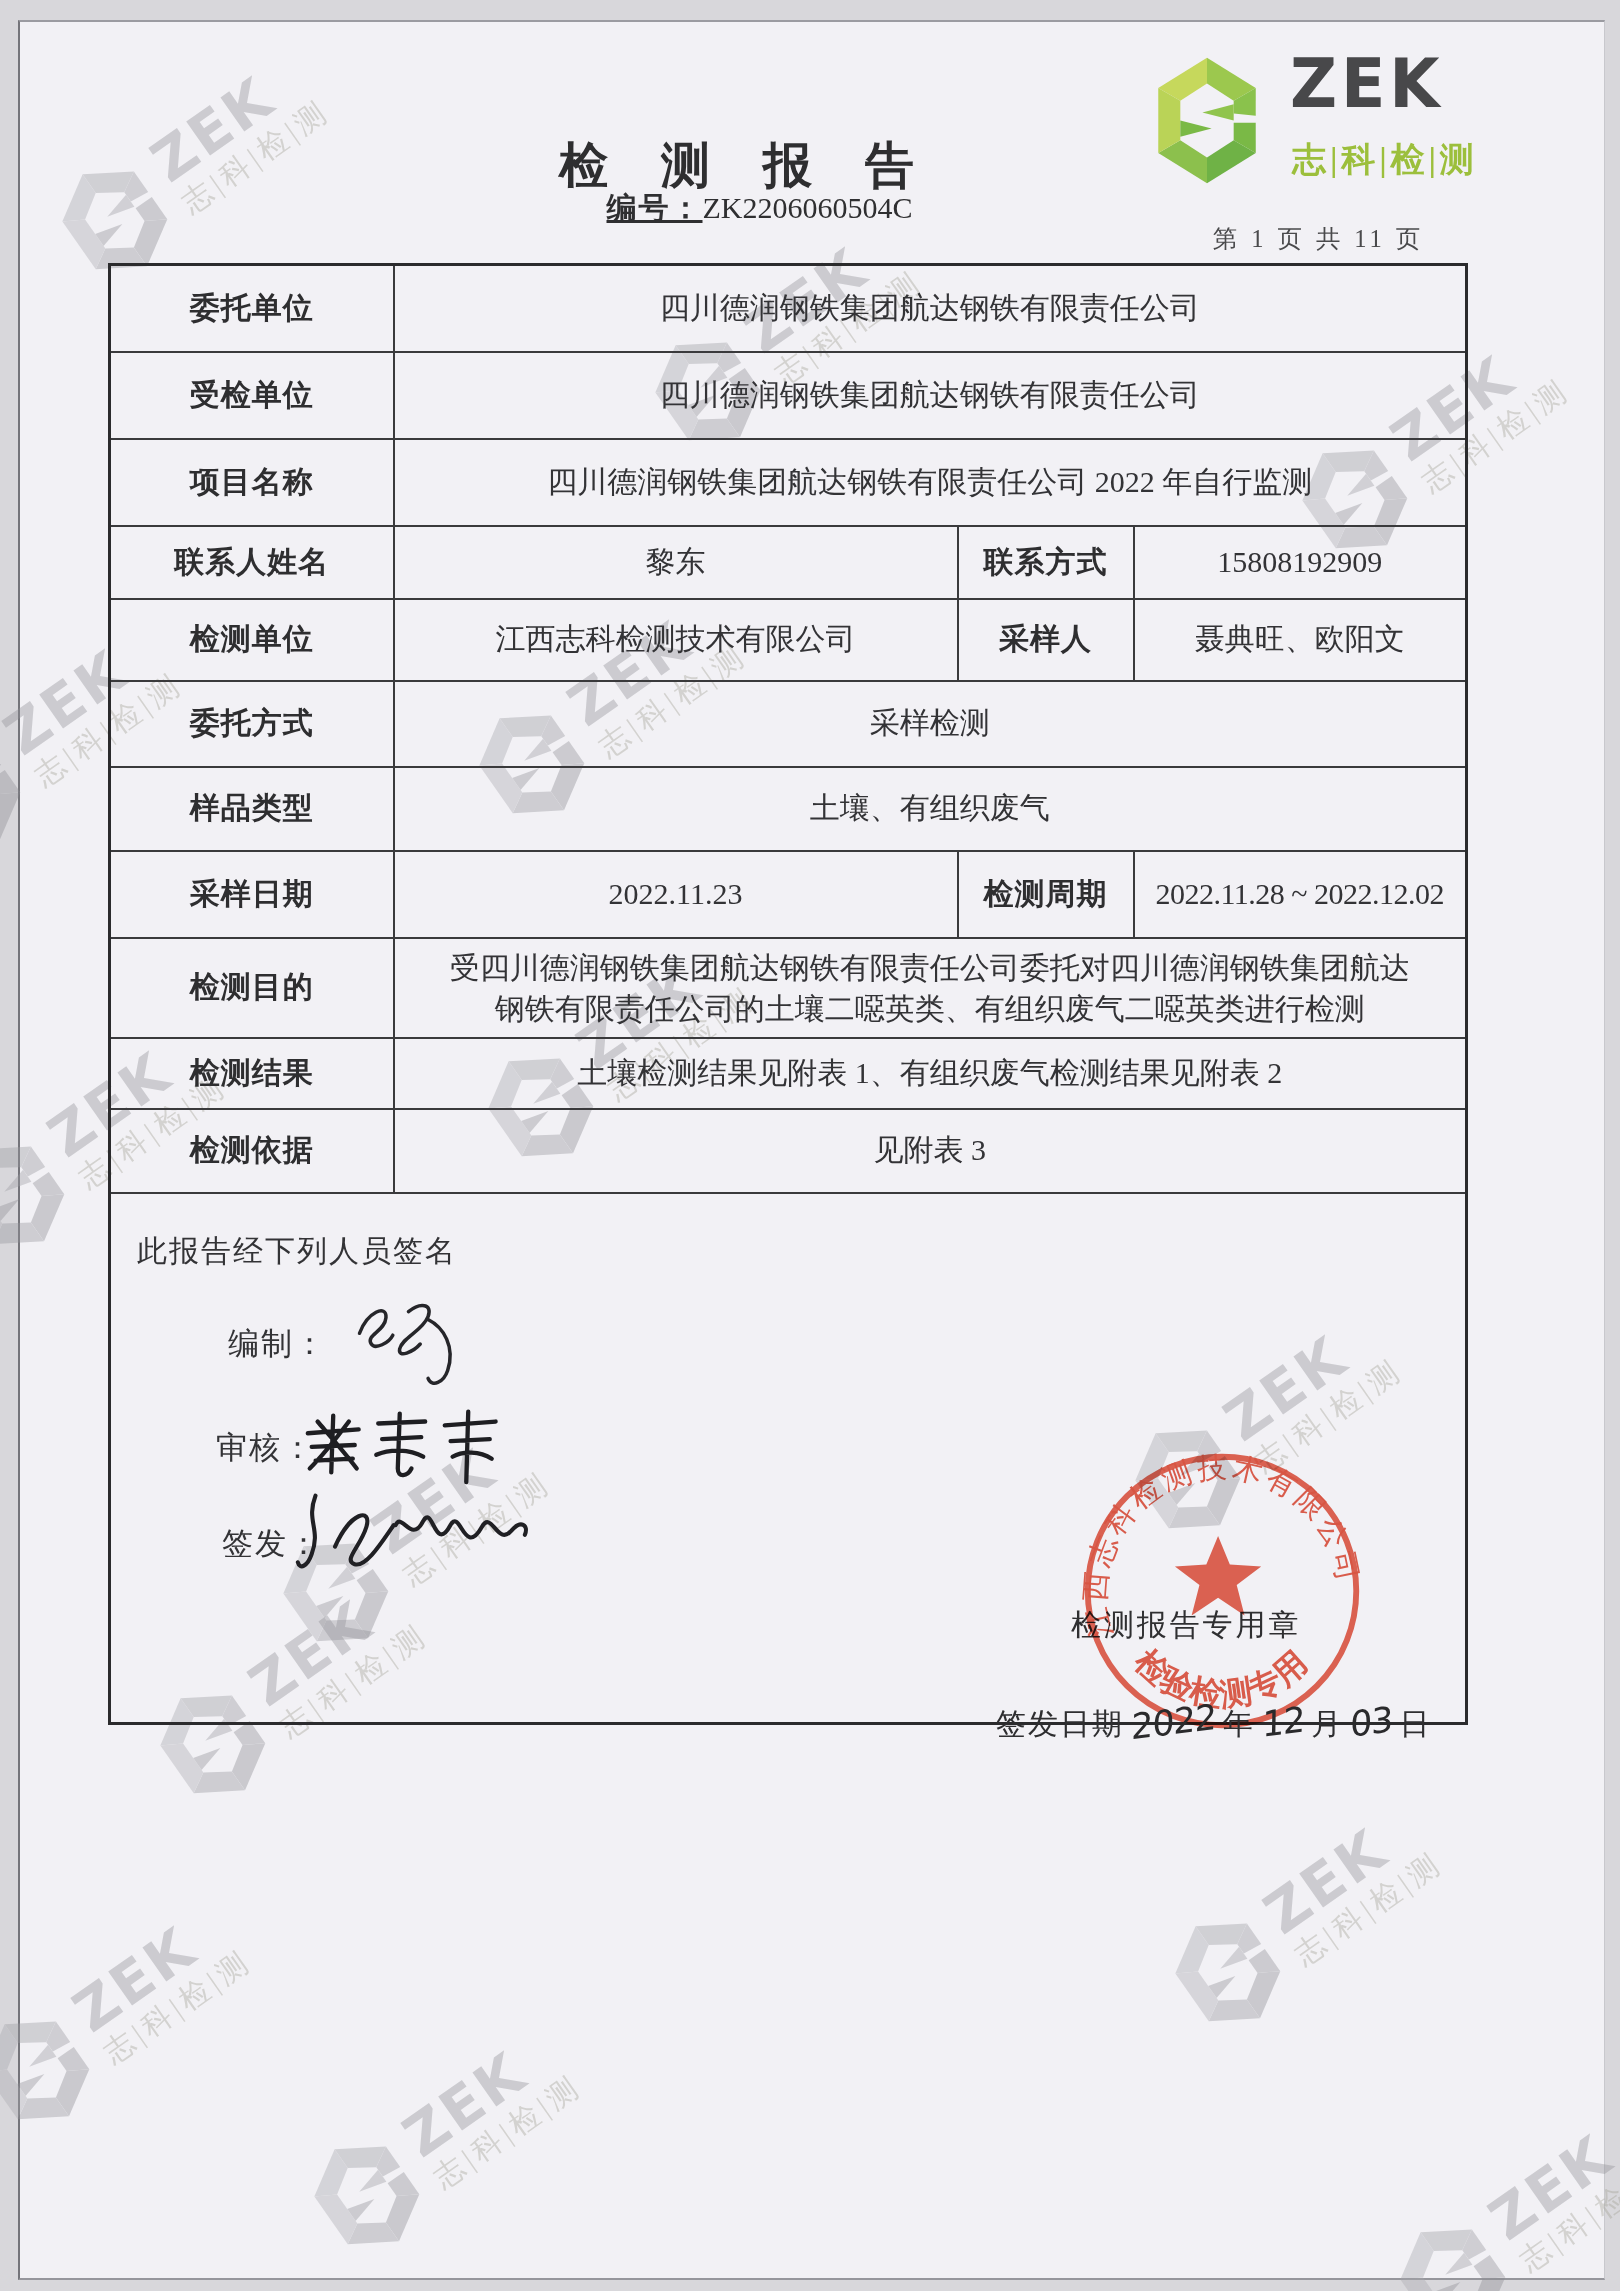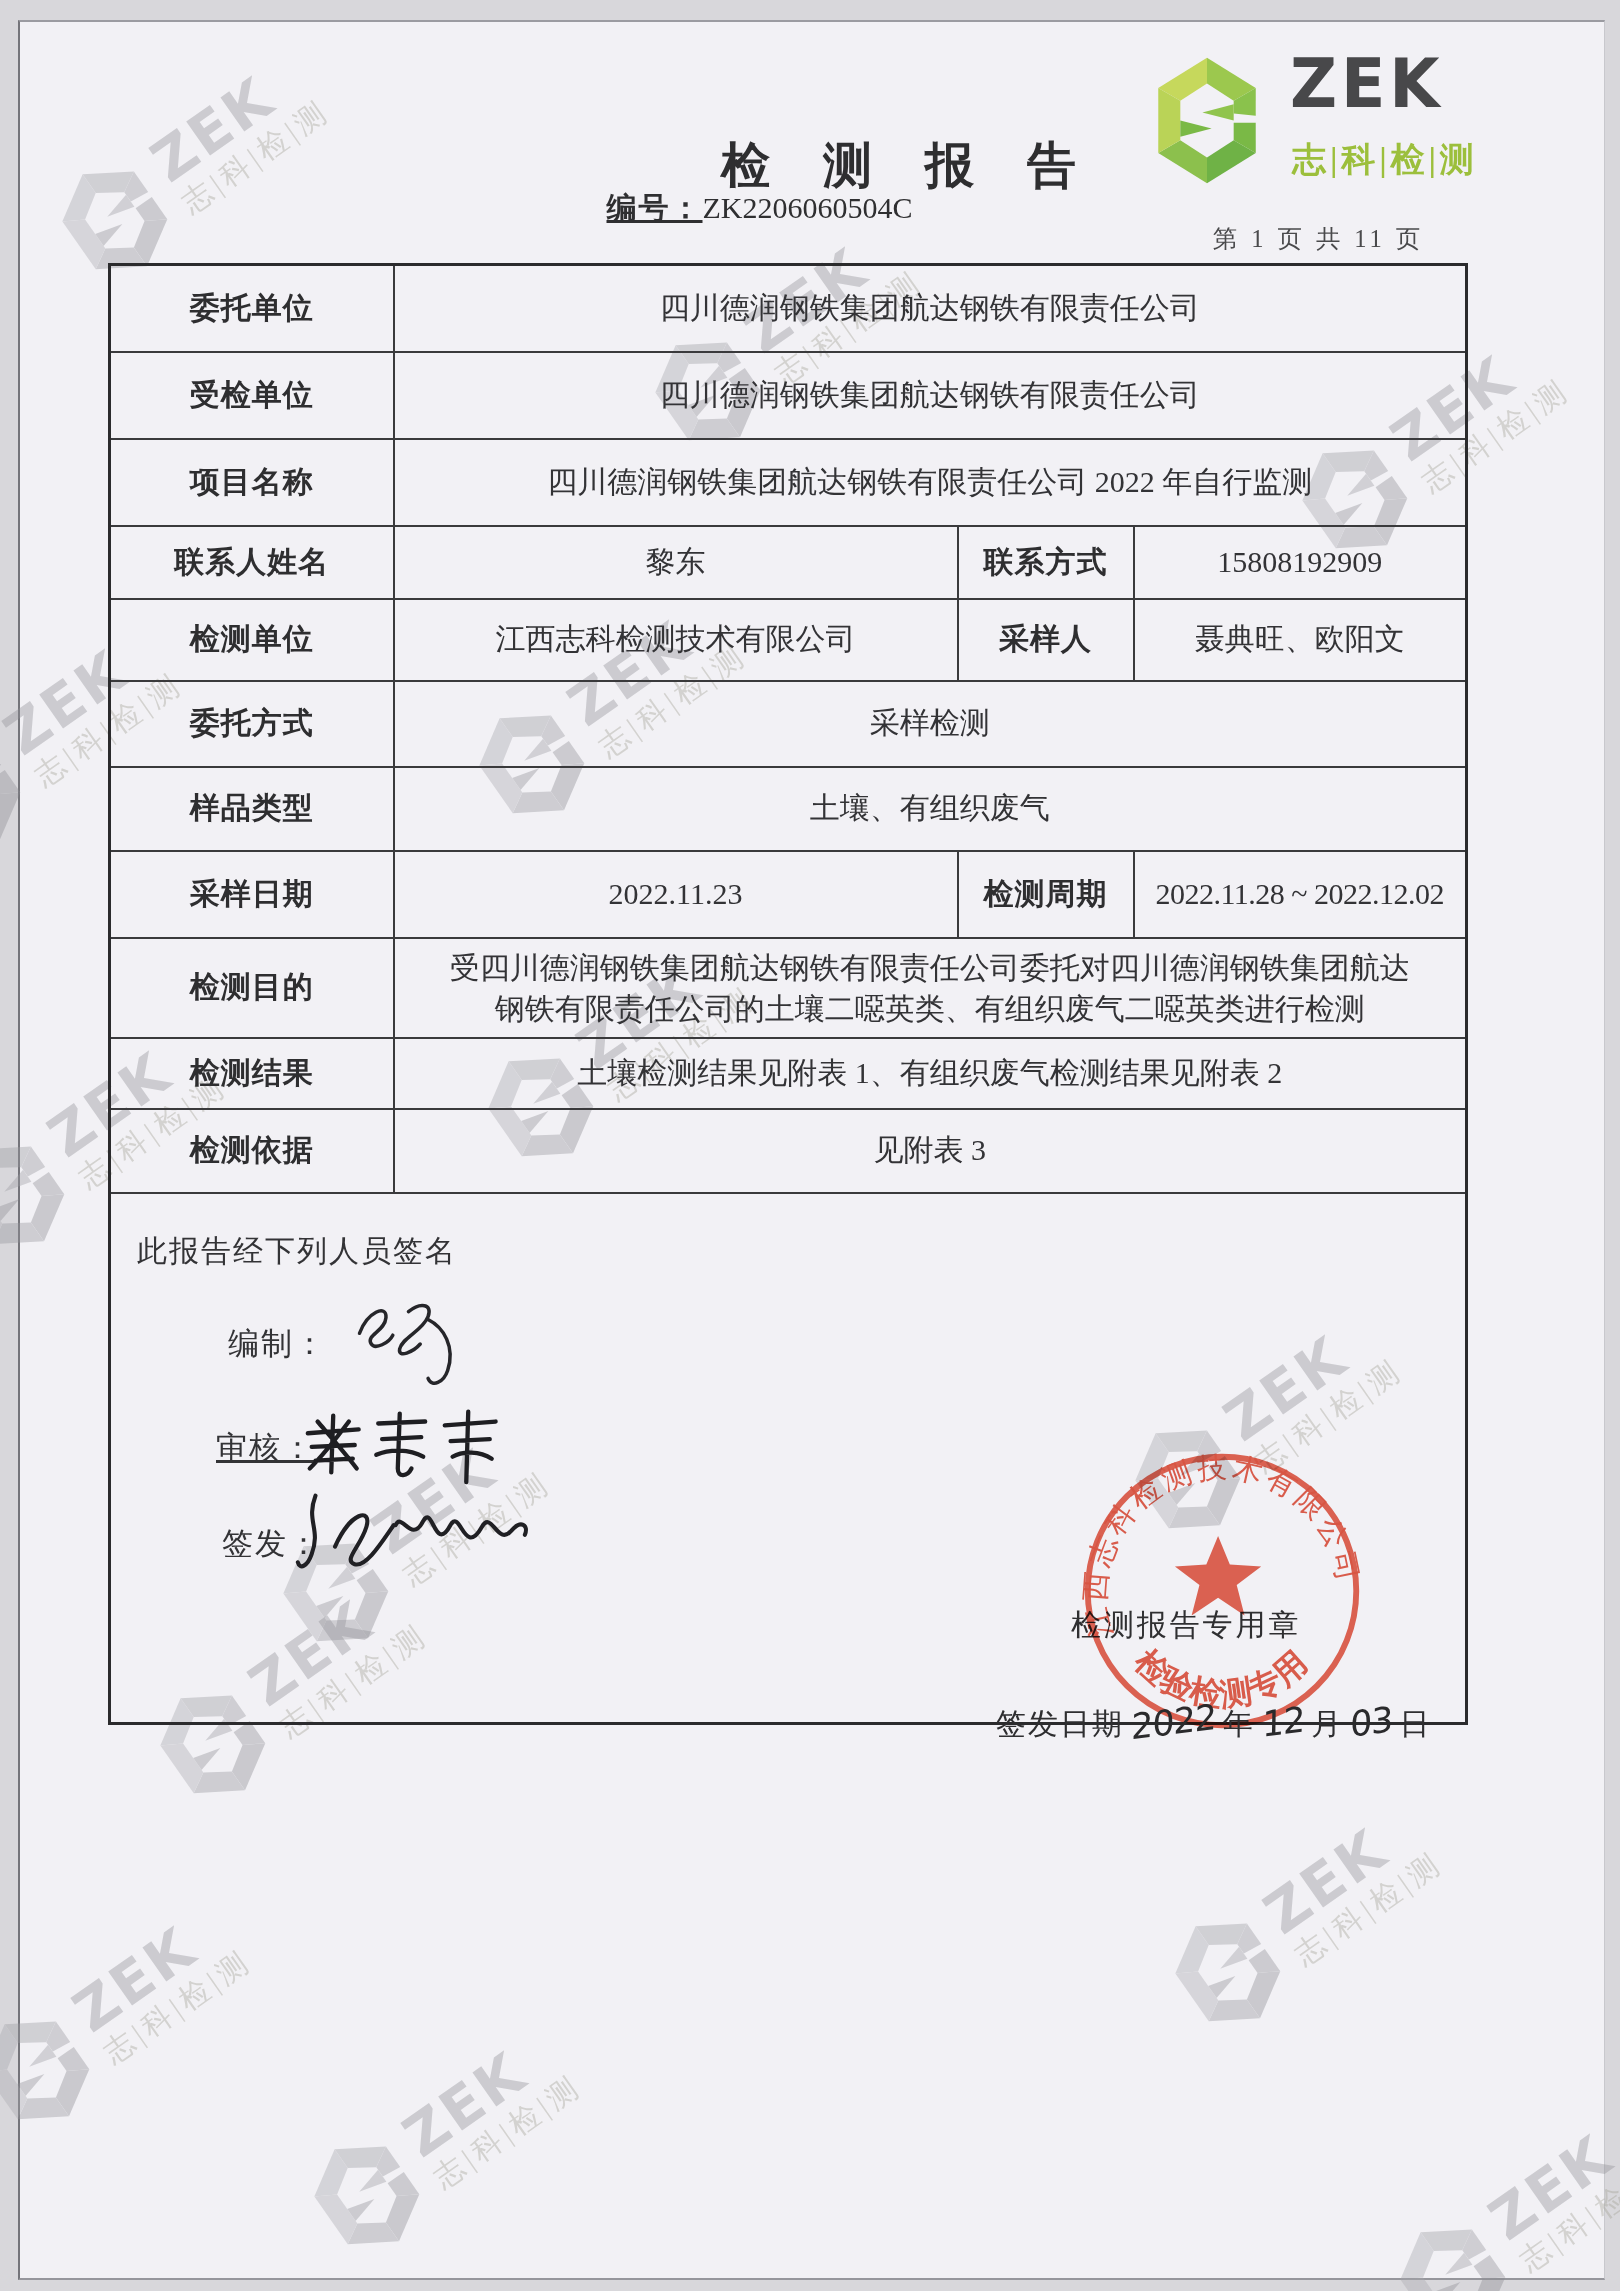--- a/index.html
+++ b/index.html
@@ -11,21 +11,21 @@
   
   #wm-layer{position:absolute;left:0;top:0;width:100%;height:100%;z-index:1;}
   .wm{position:absolute;display:flex;align-items:center;gap:13.7px;transform:translate(-50%,-50%) rotate(-35deg);
       opacity:.38;white-space:nowrap;}
   .wm svg{width:104px;height:123px;display:block;}
   .wm-zek{font-family:"DejaVu Sans","Liberation Sans",sans-serif;font-weight:bold;font-size:57px;
           letter-spacing:2.9px;color:#909096;line-height:1;}
   .wm-cn{font-size:30px;letter-spacing:4.9px;color:#a3a295;line-height:1.2;}
   
   .hdr{position:absolute;z-index:2;}
-  .title{left:441px;top:133px;width:637px;text-align:right;font-size:49px;font-weight:bold;
+  .title{left:419px;top:133px;width:637px;text-align:center;font-size:49px;font-weight:bold;
          color:#2e2e30;letter-spacing:2px;}
   .report-no{left:441px;top:188px;width:637px;text-align:center;font-size:30px;color:#2f2f31;}
   .report-no b{letter-spacing:2px;text-decoration:underline;}
   .logo-mark{left:1149px;top:49px;}
   .logo-mark svg{width:116px;height:143px;display:block;}
   .logo-zek{left:1290px;top:51px;font-family:"DejaVu Sans","Liberation Sans",sans-serif;font-weight:bold;
             font-size:65px;line-height:1;color:#48484a;letter-spacing:3.9px;transform:scaleY(1.05);}
   .logo-cn{left:1292px;top:137px;width:227px;font-size:34px;font-weight:bold;color:#9cbf3c;letter-spacing:3.9px;}
   .page-no{left:1157px;top:222px;width:323px;text-align:center;font-size:24.5px;color:#4a4a4c;letter-spacing:3.9px;}
   
@@ -418,21 +418,21 @@
 
   <div class="abs sig-label" style="left:228px;top:1323px;">编制：</div>
   <div class="abs sig-svg" style="left:338px;top:1290px;">
     <svg width="186" height="110" viewBox="0 0 190 112" fill="none" stroke="#26262a" stroke-width="3.6" stroke-linecap="round">
       <path d="M22,44 C30,22 50,14 49,28 C48,42 28,46 34,55 C38,61 52,54 56,46"></path>
       <path d="M72,22 C84,12 97,14 92,27 C86,42 66,48 63,60 C61,70 77,63 84,55"></path>
       <path d="M92,30 C108,38 120,58 112,82 C108,94 96,100 92,90"></path>
     </svg>
   </div>
 
-  <div class="abs sig-label" style="left:216px;top:1427px;text-decoration:underline;">审核：</div>
+  <div class="abs sig-label" style="left:216px;top:1427px;">审核：</div>
   <div class="abs sig-svg" style="left:296px;top:1400px;">
     <svg width="230" height="90" viewBox="0 0 235 92" fill="none" stroke="#1e1e22" stroke-width="4.4" stroke-linecap="round">
       <path d="M12,34 L64,30 M16,48 L60,46 M20,62 L58,60 M38,16 L36,74 M22,22 C34,36 50,54 62,70 M54,22 C42,38 28,56 14,70"></path>
       <path d="M84,24 L132,22 M88,40 L128,38 M82,56 C96,50 116,50 130,58 M106,14 L104,70 C104,80 114,78 118,70"></path>
       <path d="M152,26 L204,22 M158,42 L198,40 M176,12 L174,84 M160,58 C170,52 188,52 200,60"></path>
     </svg>
   </div>
 
   <div class="abs sig-label" style="left:222px;top:1523px;">签发：</div>
   <div class="abs sig-svg" style="left:286px;top:1482px;">

